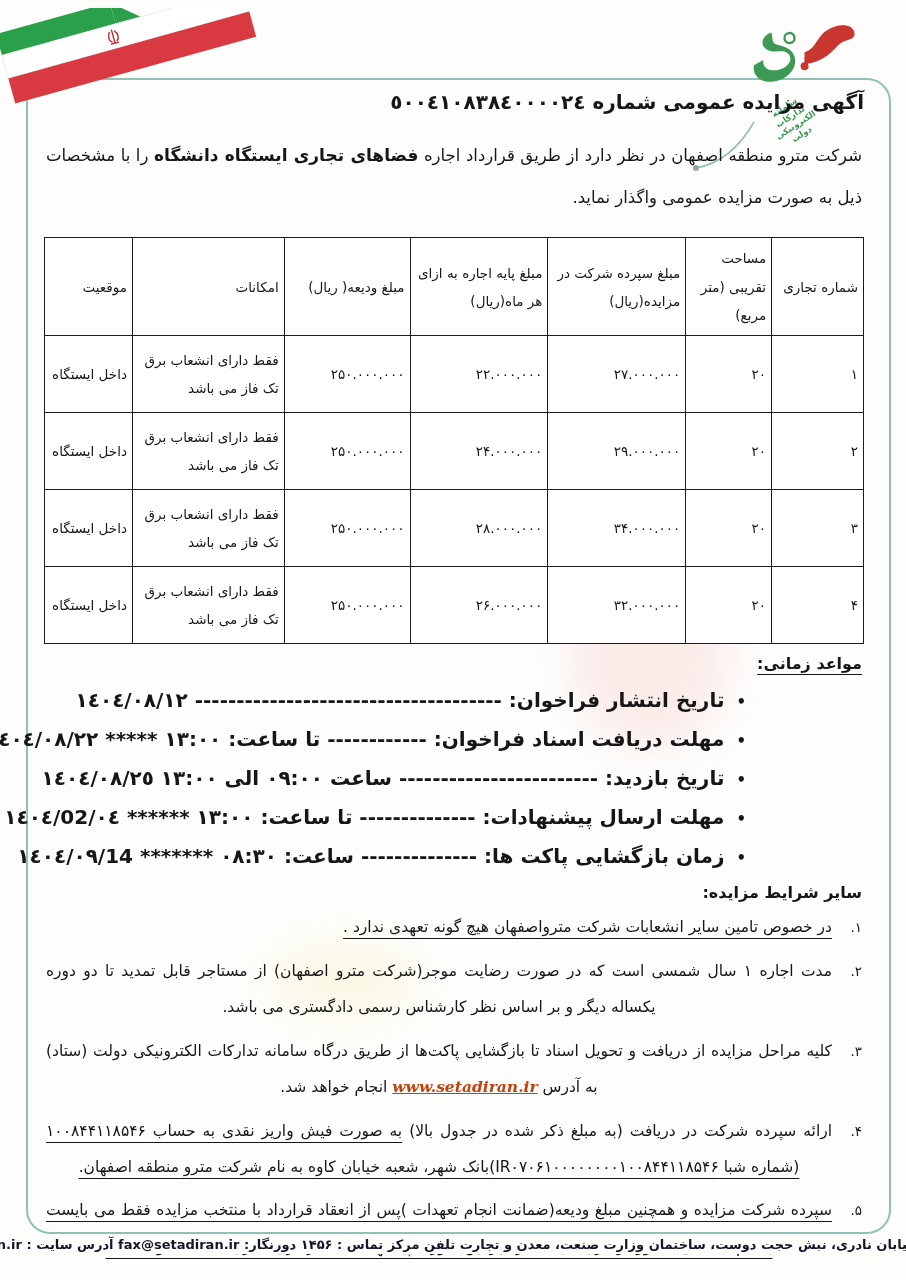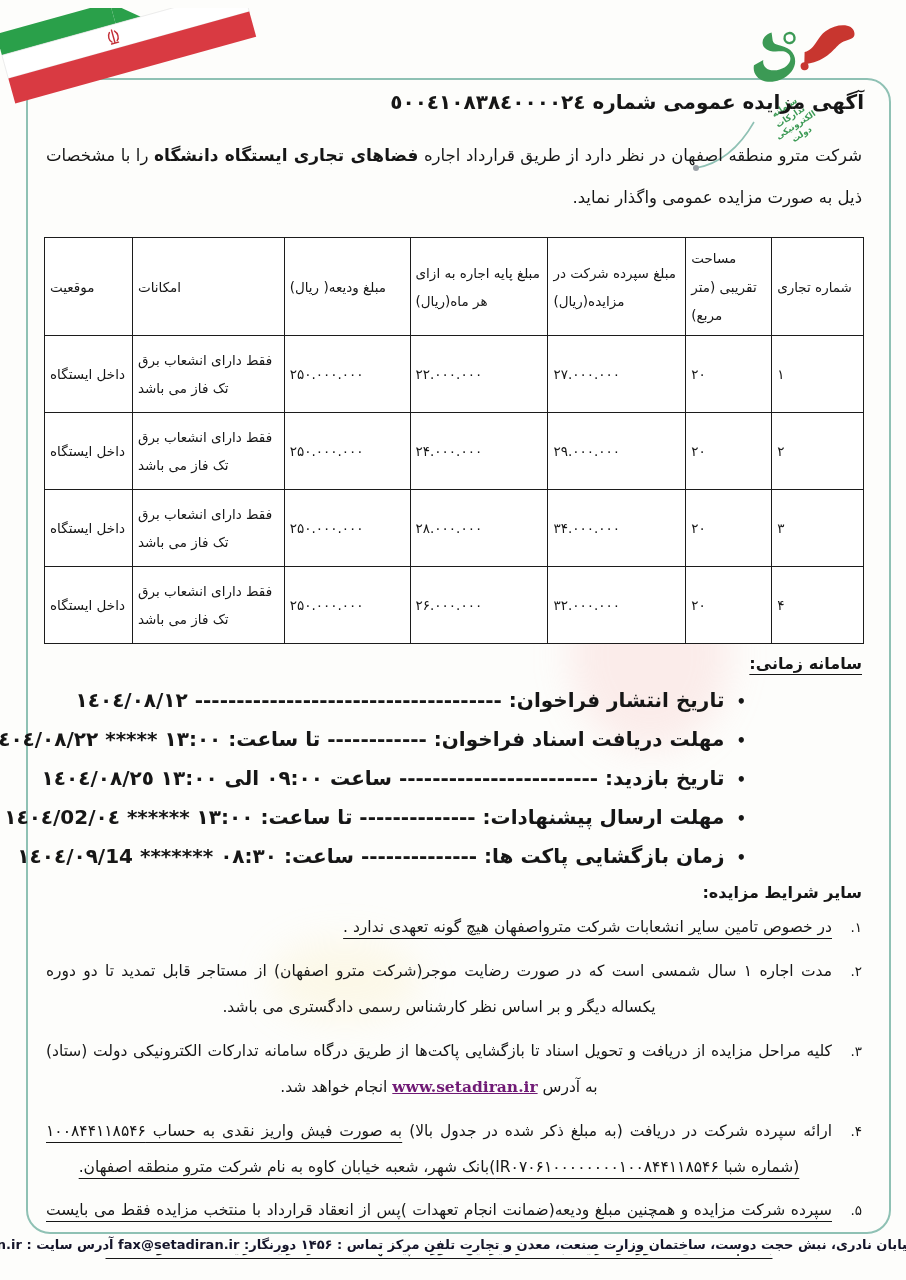--- a/index.html
+++ b/index.html
@@ -21,41 +21,41 @@
   .logo-caption{display:inline-block;transform:rotate(-33deg) translate(-6px,-14px);
                 color:#3c9a55;font-size:8.5px;line-height:1.25;font-weight:700;white-space:pre-line;}
   .logo-tail{position:absolute;right:148px;top:120px;}
   
   .inner{position:absolute;left:44px;right:42px;top:86px;}
   .title{text-align:right;font-size:20px;font-weight:700;margin:4px 0 20px;letter-spacing:.2px;}
   .intro{font-size:16.5px;line-height:2.55;text-align:justify;margin:0 2px 18px;}
   .intro b{font-size:17px;}
   
   table.lots{width:820px;margin:4px auto 10px;border-collapse:collapse;font-size:13.5px;background:#fff;}
-  table.lots th,table.lots td{border:1.6px solid #1c1c1c;text-align:left;vertical-align:middle;
+  table.lots th,table.lots td{border:1.6px solid #1c1c1c;text-align:right;vertical-align:middle;
                               padding:6px 5px;line-height:2.1;}
   table.lots th{font-weight:400;height:78px;}
   table.lots td{height:64px;}
   col.c-num{width:92px;} col.c-area{width:86px;} col.c-dep{width:138px;}
   col.c-rent{width:138px;} col.c-vad{width:126px;} col.c-fac{width:152px;} col.c-loc{width:88px;}
   
   .sched-h{font-size:16px;font-weight:700;margin:10px 2px 4px;text-decoration:underline;text-underline-offset:5px;}
   ul.sched{list-style:none;margin:2px 0 6px;padding:0 118px 0 0;font-weight:700;font-size:20px;}
   ul.sched li{margin:15px 0;white-space:nowrap;}
   ul.sched li::before{content:"•";margin-left:12px;font-size:15px;}
   ul.sched .val{letter-spacing:.4px;}
   
   .cond-h{font-size:16px;font-weight:700;margin:14px 2px 6px;}
   ol.conds{list-style:none;margin:0;padding:0 2px;font-size:15.5px;}
   ol.conds li{display:flex;margin:7px 0;line-height:2.35;}
   ol.conds .num{flex:0 0 30px;text-align:right;font-size:13.5px;padding-top:3px;}
   ol.conds .txt{flex:1;text-align:justify;text-align-last:center;}
   ol.conds li:nth-child(1) .txt{text-align-last:right;}
   .u{text-decoration:underline;text-underline-offset:6px;}
-  .lnk{color:#701a75;font-weight:700;text-decoration:underline;
+  .lnk{color:#c2410c;font-style:italic;font-weight:700;text-decoration:underline;
        font-family:"DejaVu Serif",serif;direction:ltr;unicode-bidi:embed;}
   
   .footer{position:absolute;bottom:26px;left:50%;transform:translateX(-50%);
           background:#fdfdfb;padding:2px 16px;font-size:13px;font-weight:600;color:#15152a;
           white-space:nowrap;z-index:3;}
 </style>
 </head>
 <body>
 
 <div class="page">
@@ -156,21 +156,21 @@
             <td>۲۰</td>
             <td>۳۲.۰۰۰.۰۰۰</td>
             <td>۲۶.۰۰۰.۰۰۰</td>
             <td>۲۵۰.۰۰۰.۰۰۰</td>
             <td>فقط دارای انشعاب برق تک فاز می باشد</td>
             <td>داخل ایستگاه</td>
           </tr>
         </tbody>
     </table>
 
-    <h2 class="sched-h">سامانه زمانی:</h2>
+    <h2 class="sched-h">مواعد زمانی:</h2>
     <ul class="sched" id="sched-list">
         <li><span class="lab">تاریخ انتشار فراخوان: </span><span class="val">------------------------------------- ١٤٠٤/٠٨/١٢</span></li>
         <li><span class="lab">مهلت دریافت اسناد فراخوان: </span><span class="val">------------ تا ساعت: ١٣:٠٠ ***** ١٤٠٤/٠٨/٢٢</span></li>
         <li><span class="lab">تاریخ بازدید: </span><span class="val">------------------------ ساعت ٠٩:٠٠ الی ١٣:٠٠ ١٤٠٤/٠٨/٢٥</span></li>
         <li><span class="lab">مهلت ارسال پیشنهادات: </span><span class="val">-------------- تا ساعت: ١٣:٠٠ ****** ١٤٠٤/02/٠٤</span></li>
         <li><span class="lab">زمان بازگشایی پاکت ها: </span><span class="val">-------------- ساعت: ٠٨:٣٠ ******* ١٤٠٤/٠٩/14</span></li>
       </ul>
 
     <h2 class="cond-h">سایر شرایط مزایده:</h2>
     <ol class="conds" id="cond-list">

